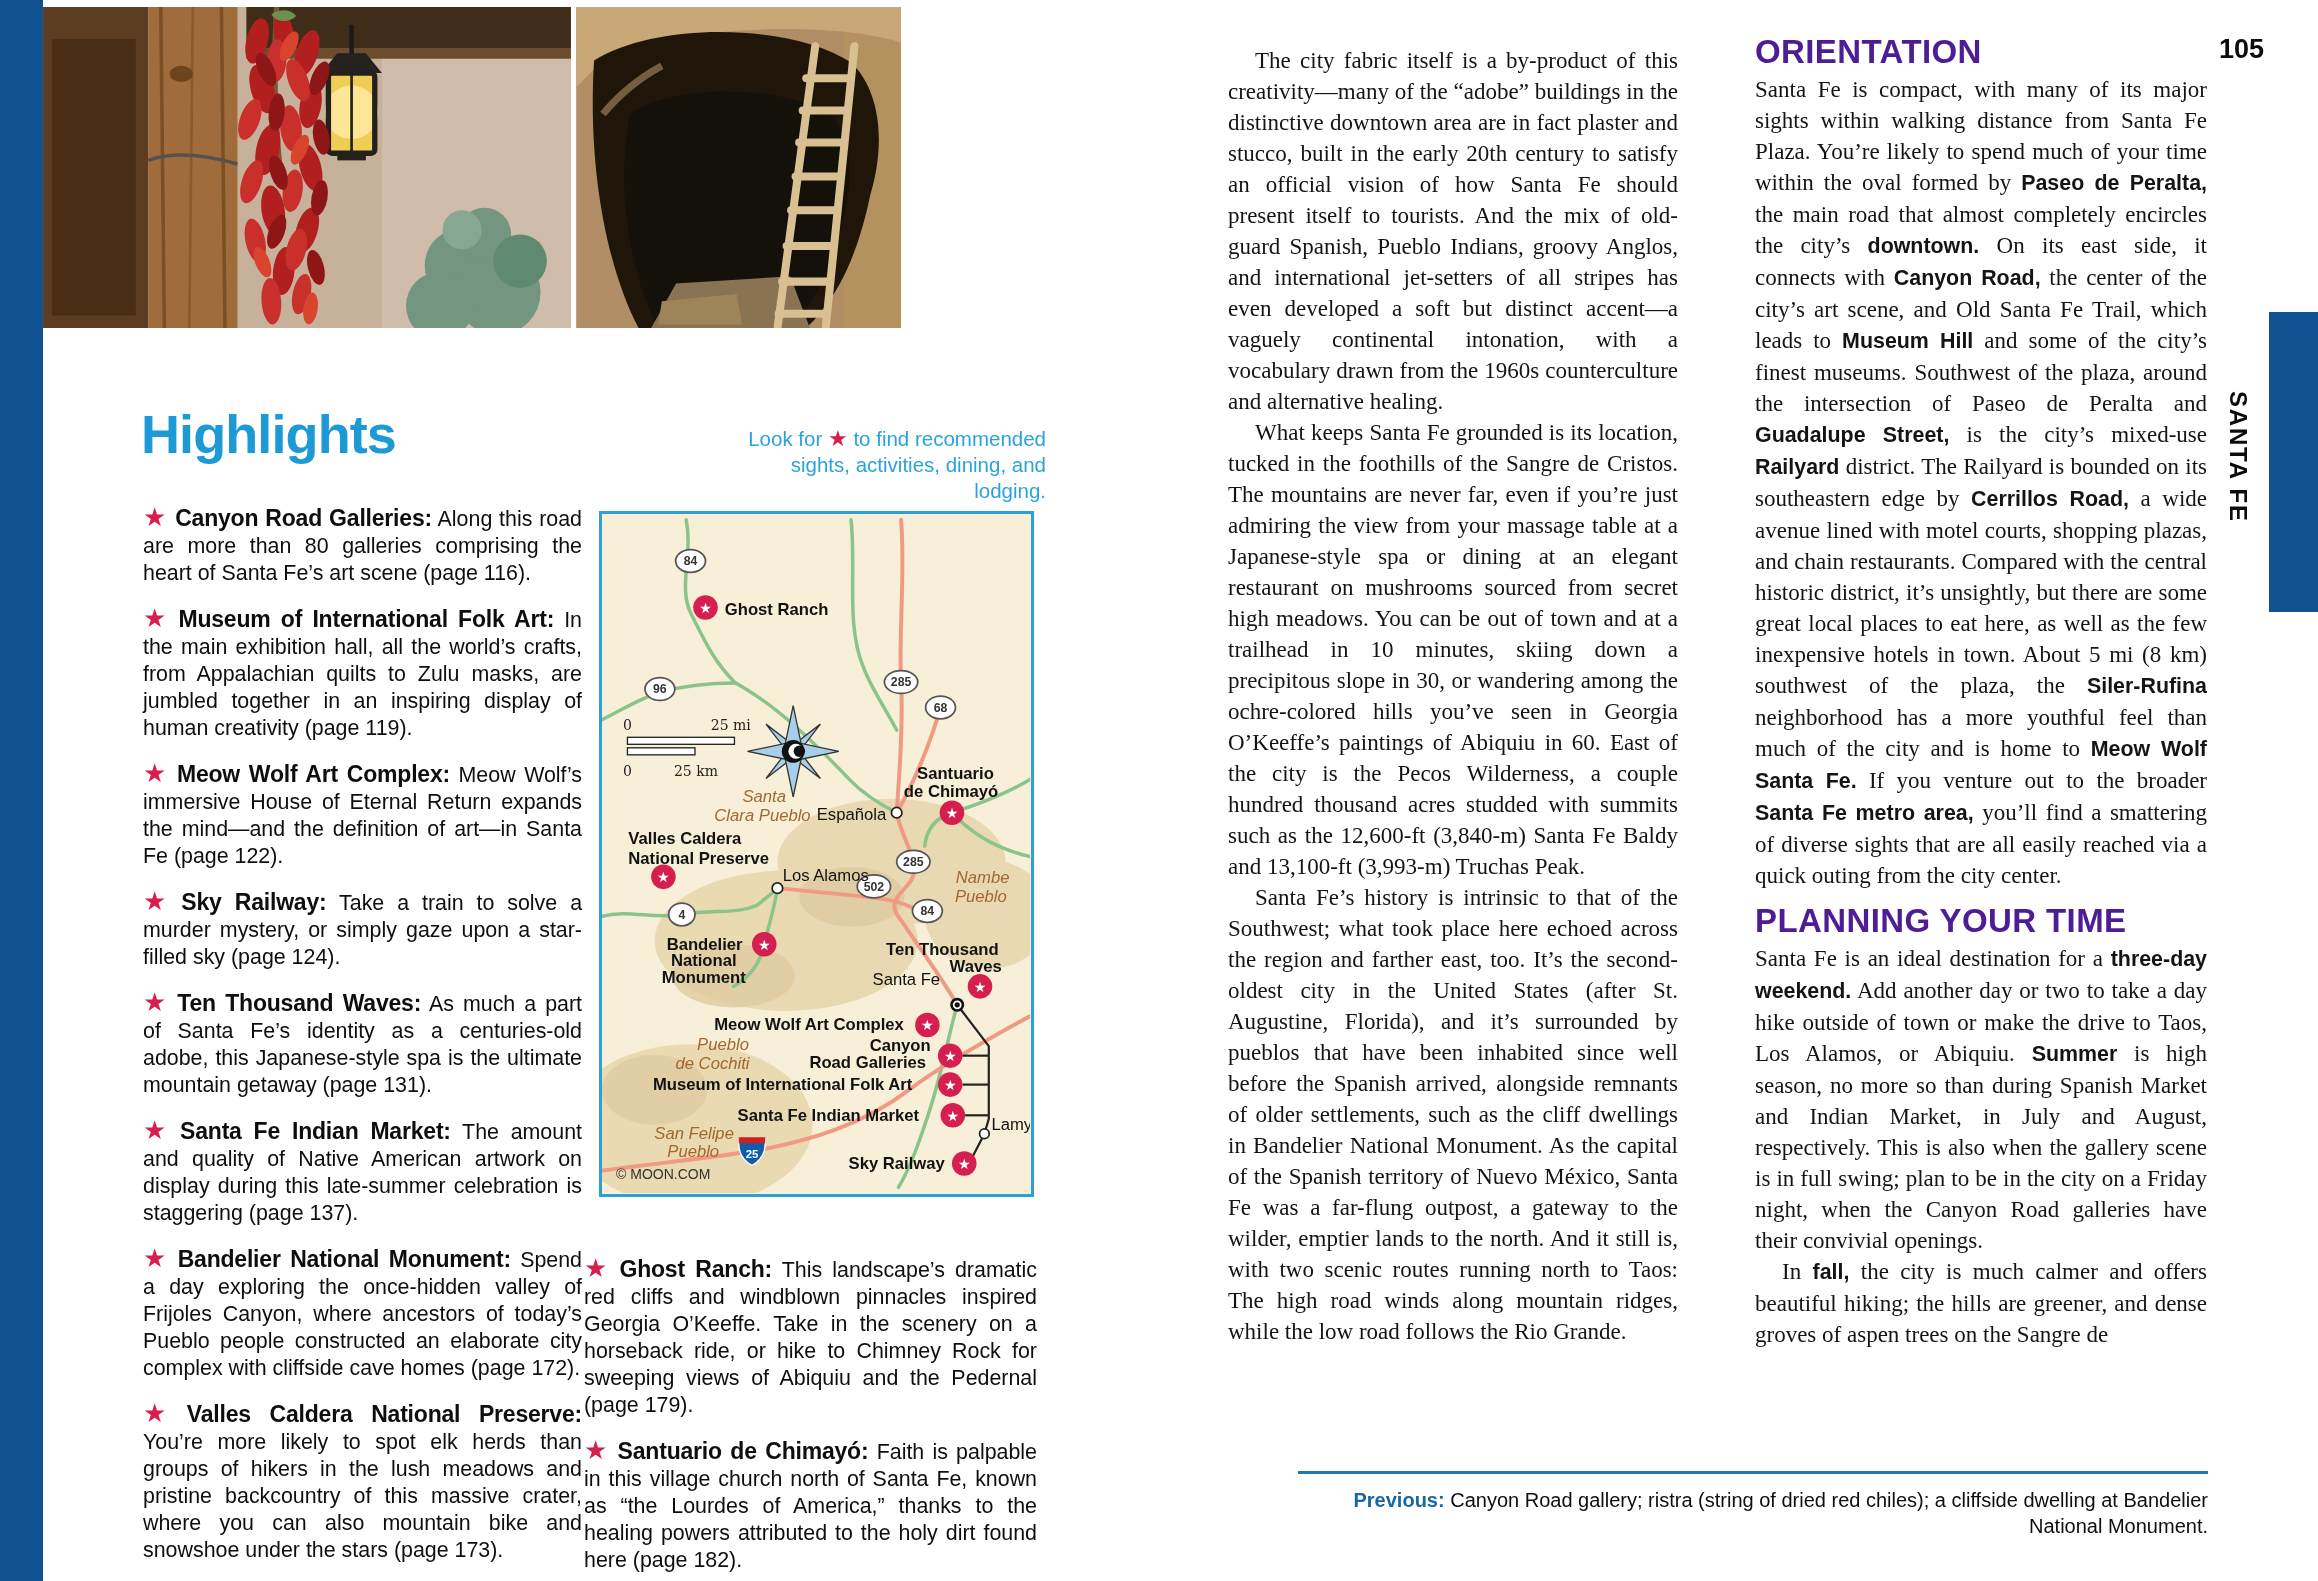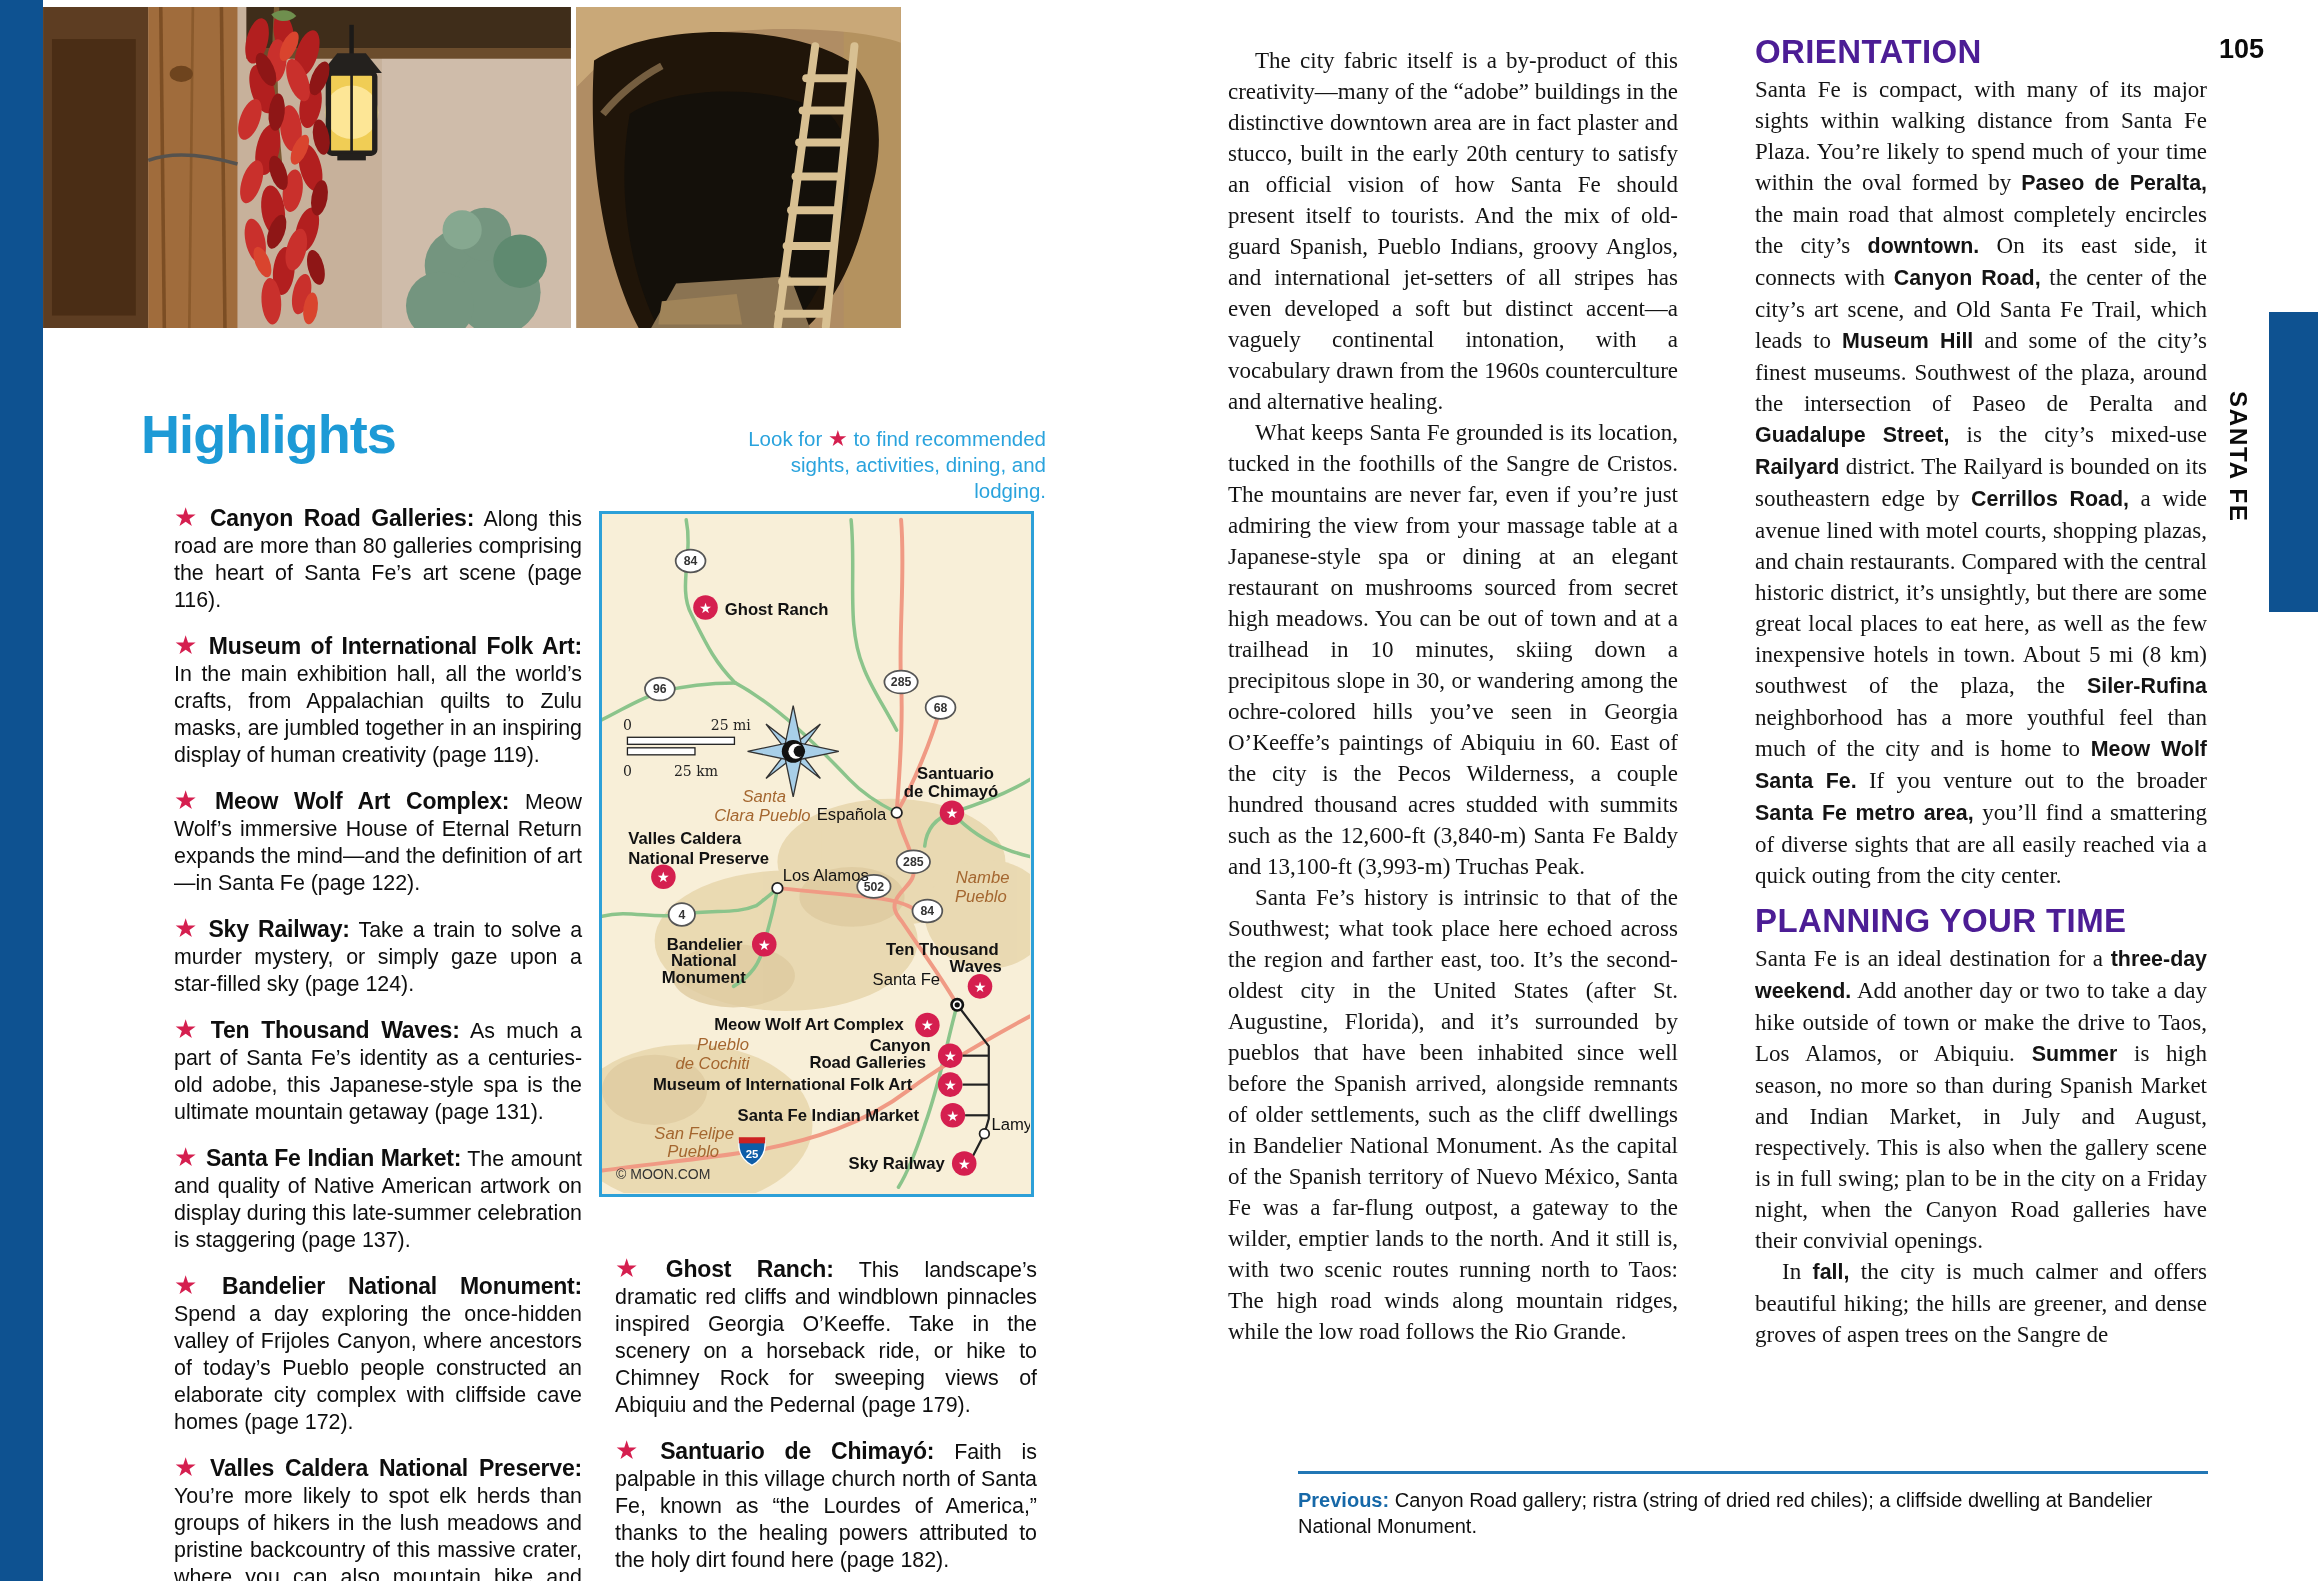--- a/index.html
+++ b/index.html
@@ -19,21 +19,21 @@
   #photo-ristra{left:43px;width:528px;}
   #photo-cave{left:576px;width:325px;}
 
   
   #highlights-title{left:141px;top:403px;font-size:54px;font-weight:bold;color:#1d9ad6;letter-spacing:-0.9px;}
   #look-for-note{left:727px;top:426px;width:319px;text-align:right;font-size:20.5px;line-height:26px;color:#2aa3dd;}
   #look-for-note .star{color:#d51f4f;font-size:22px;}
   #look-for-note .star::before{content:"\2605";}
   #highlight-col{left:143px;top:505px;width:439px;}
   #highlight-col2{left:584px;top:1256px;width:453px;}
-  .hl-item{margin-bottom:19px;font-size:21.4px;line-height:27px;text-align:justify;color:#0e0e0e;margin-left:31px;}
+  .hl-item{margin-bottom:19px;font-size:21.4px;line-height:27px;text-align:justify;color:#0e0e0e;}
   .hl-star{color:#d51f4f;font-size:26px;padding-right:8px;line-height:0;}
   .hl-star::before{content:"\2605";}
   .hl-title{font-weight:bold;font-size:23px;letter-spacing:-0.2px;}
 
   
   #region-map{left:599px;top:511px;width:435px;height:686px;border:3.6px solid #2da0d8;
        box-sizing:border-box;background:#f8efd8;}
   .poi{font-family:"Liberation Sans",sans-serif;font-weight:bold;font-size:19px;fill:#121212;}
   .town{font-family:"Liberation Sans",sans-serif;font-size:19px;fill:#121212;}
   .pueblo{font-family:"Liberation Sans",sans-serif;font-style:italic;font-size:19px;fill:#a4662f;}
@@ -51,21 +51,21 @@
   .col p{margin:0;}
   .col p.ind{text-indent:27px;}
   .shead{font-family:"Liberation Sans",sans-serif;font-weight:bold;font-size:33px;color:#4c1d95;
        letter-spacing:0.4px;margin:0 0 7.1px 0;text-align:left;}
   .shead2{margin-top:14.3px;}
   .bd{font-family:Liberation Sans, sans-serif;font-weight:bold;font-size:21.4px;}
 
   
   #caption-block{left:1298px;top:1471px;width:910px;}
   #caption-rule{height:2.7px;background:#2277b5;margin-bottom:13.4px;}
-  #caption-text{font-size:20px;line-height:26px;color:#0e0e0e;text-align:left;}
+  #caption-text{font-size:20px;line-height:26px;color:#0e0e0e;text-align:right;}
   #caption-text .lead{color:#1668a8;font-weight:bold;}
 </style>
 </head>
 <body>
 
 <div id="canvas">
 
   <div class="abs" id="spine-bar"></div>
 
   <div class="abs photo" id="photo-ristra">

